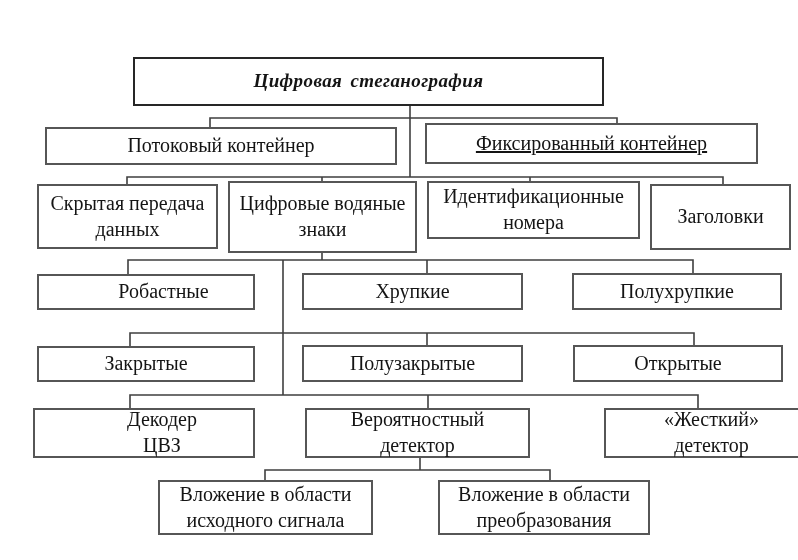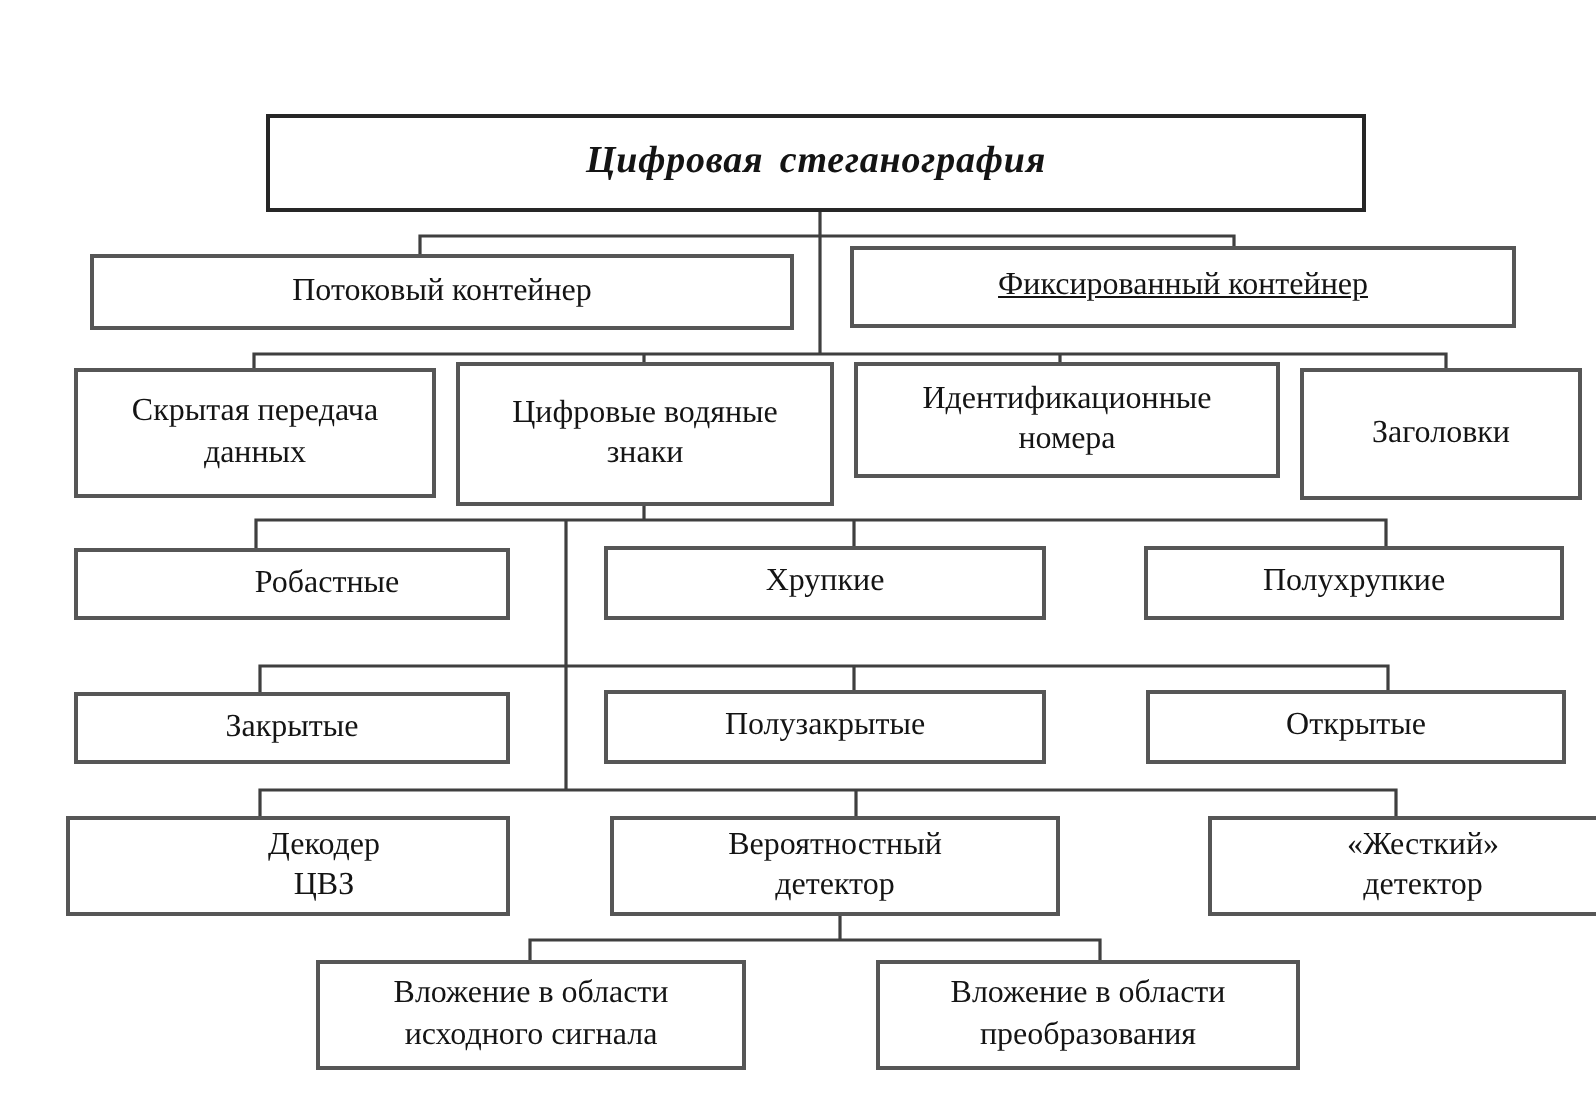--- a/index.html
+++ b/index.html
@@ -27,21 +27,21 @@
     stroke-width:1.6;
   }
   .node{
     position:absolute;
     box-sizing:border-box;
     display:flex;align-items:center;justify-content:center;
     text-align:center;
     background:#fff;
     border:2px solid var(--box-border);
     color:var(--text);
-    font-size:16px;line-height:1.28;
+    font-size:20px;line-height:1.28;
     white-space:pre-line;
   }
   .node.title{
     border:2px solid var(--title-border);
     font-size:19px;
     font-weight:bold;
     font-style:italic;
     letter-spacing:.4px;
     word-spacing:3px;
   }
@@ -72,21 +72,21 @@
     <path d="M427,333 V345"></path>
 
     <path d="M130,408 V395 H698 V408"></path>
     <path d="M428,395 V408"></path>
 
     <path d="M420,458 V470"></path>
 
     <path d="M265,480 V470 H550 V480"></path>
   </svg>
 
-  <div class="node title" style="left:133px;top:57px;width:550px;height:49px;">Цифровая стеганография</div>
+  <div class="node title" style="left:133px;top:57px;width:471px;height:49px;">Цифровая стеганография</div>
 
   <div class="node" style="left:45px;top:127px;width:352px;height:38px;">Потоковый контейнер</div>
 
   <div class="node" style="left:425px;top:123px;width:333px;height:41px;text-decoration:underline;">Фиксированный контейнер</div>
 
   <div class="node" style="left:37px;top:184px;width:181px;height:65px;">Скрытая передача
 данных</div>
 
   <div class="node" style="left:228px;top:181px;width:189px;height:72px;">Цифровые водяные
 знаки</div>

